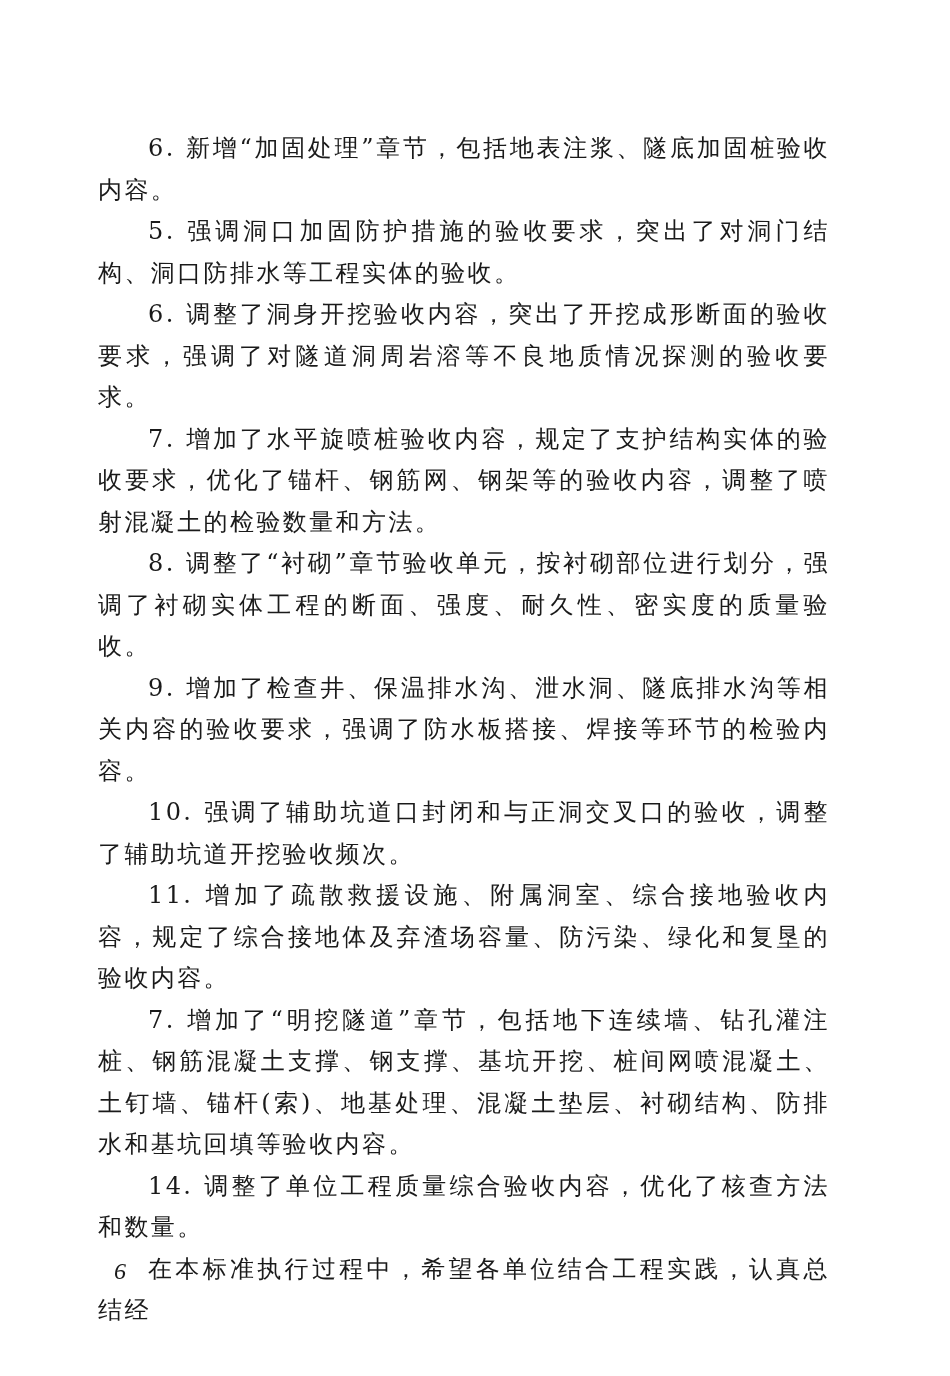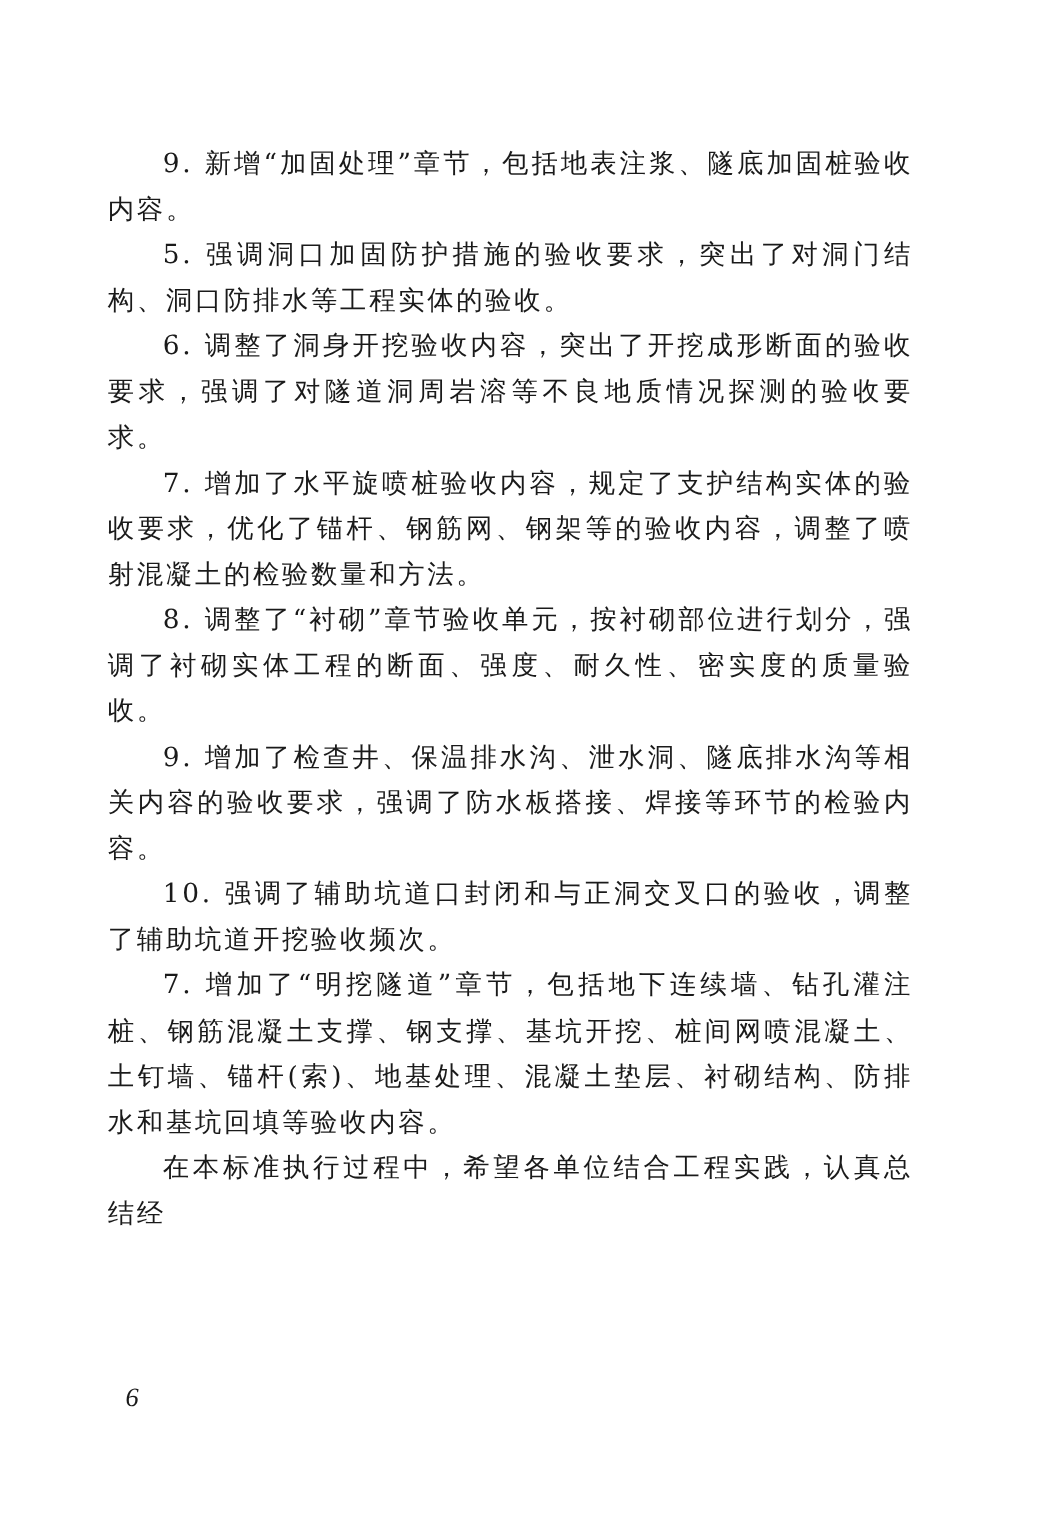--- a/index.html
+++ b/index.html
@@ -39,24 +39,26 @@
       font-family: "Liberation Serif", "DejaVu Serif", serif;
       font-style: italic;
       font-size: 24px;
       color: #1a1a1a;
     }
   </style>
 </head>
 <body>
 
 <div class="page-body">
-  <p class="para">9. 新增“加固处理”章节，包括地表注浆、隧底加固桩验收内容。</p>
+  <p class="para">6. 新增“加固处理”章节，包括地表注浆、隧底加固桩验收内容。</p>
   <p class="para">5. 强调洞口加固防护措施的验收要求，突出了对洞门结构、洞口防排水等工程实体的验收。</p>
   <p class="para">6. 调整了洞身开挖验收内容，突出了开挖成形断面的验收要求，强调了对隧道洞周岩溶等不良地质情况探测的验收要求。</p>
   <p class="para">7. 增加了水平旋喷桩验收内容，规定了支护结构实体的验收要求，优化了锚杆、钢筋网、钢架等的验收内容，调整了喷射混凝土的检验数量和方法。</p>
   <p class="para">8. 调整了“衬砌”章节验收单元，按衬砌部位进行划分，强调了衬砌实体工程的断面、强度、耐久性、密实度的质量验收。</p>
   <p class="para">9. 增加了检查井、保温排水沟、泄水洞、隧底排水沟等相关内容的验收要求，强调了防水板搭接、焊接等环节的检验内容。</p>
   <p class="para">10. 强调了辅助坑道口封闭和与正洞交叉口的验收，调整了辅助坑道开挖验收频次。</p>
+  <p class="para">11. 增加了疏散救援设施、附属洞室、综合接地验收内容，规定了综合接地体及弃渣场容量、防污染、绿化和复垦的验收内容。</p>
   <p class="para">7. 增加了“明挖隧道”章节，包括地下连续墙、钻孔灌注桩、钢筋混凝土支撑、钢支撑、基坑开挖、桩间网喷混凝土、土钉墙、锚杆(索)、地基处理、混凝土垫层、衬砌结构、防排水和基坑回填等验收内容。</p>
+  <p class="para">14. 调整了单位工程质量综合验收内容，优化了核查方法和数量。</p>
   <p class="para">在本标准执行过程中，希望各单位结合工程实践，认真总结经</p>
 </div>
 
 <div class="page-number">6</div>
 
 </body></html>

